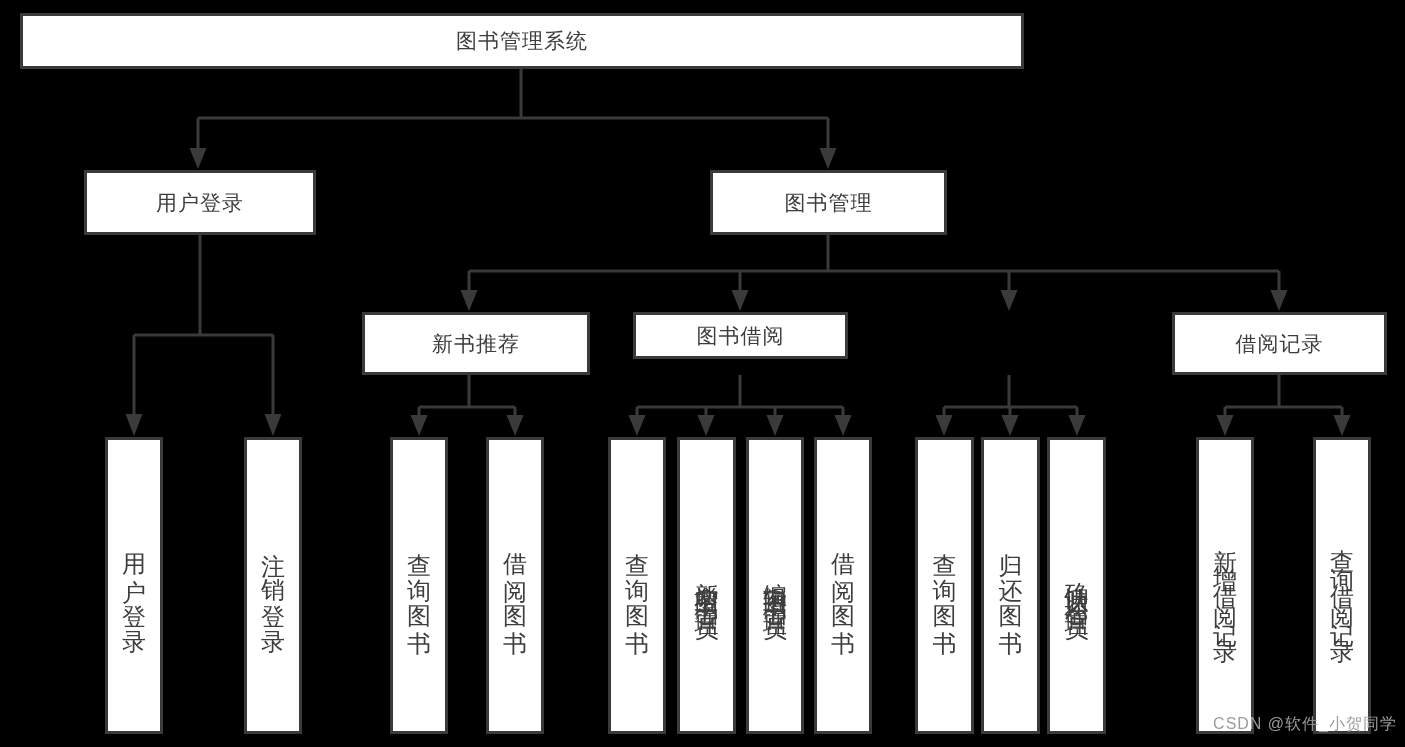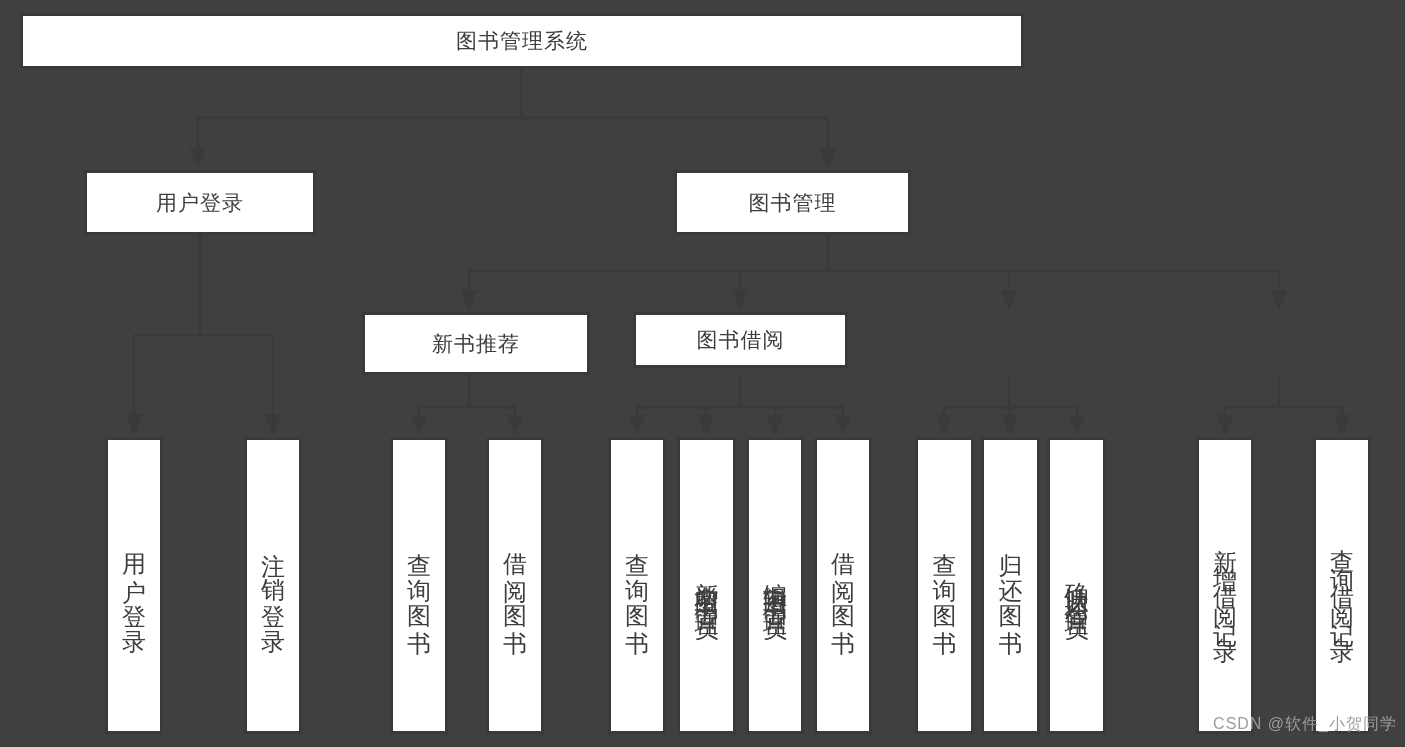--- a/index.html
+++ b/index.html
@@ -5,21 +5,21 @@
   html, body {
     margin: 0;
     padding: 0;
     background: #ffffff;
     font-family: "Liberation Sans", "DejaVu Sans", sans-serif;
   }
   .canvas {
     position: relative;
     width: 1405px;
     height: 747px;
-    background: #404040;
+    background: #000000;
     overflow: hidden;
   }
   svg.connectors {
     position: absolute;
     left: 0; top: 0;
     width: 1405px;
     height: 747px;
   }
   .node {
     position: absolute;
@@ -158,29 +158,32 @@
     </g>
   </svg>
 
   <div class="node" style="left:20px;top:13px;width:1004px;height:56px">
     <span>图书管理系统</span>
   </div>
 
   <div class="node" style="left:84px;top:170px;width:232px;height:65px">
     <span>用户登录</span>
   </div>
-  <div class="node" style="left:674px;top:170px;width:237px;height:65px">
+  <div class="node" style="left:710px;top:170px;width:237px;height:65px">
     <span>图书管理</span>
   </div>
 
   <div class="node" style="left:362px;top:312px;width:228px;height:63px">
     <span>新书推荐</span>
   </div>
-  <div class="node" style="left:633px;top:312px;width:215px;height:56px">
+  <div class="node" style="left:633px;top:312px;width:215px;height:47px">
     <span>图书借阅</span>
+  </div>
+  <div class="node" style="left:1172px;top:312px;width:215px;height:63px">
+    <span>借阅记录</span>
   </div>
 
   <div class="leaf" style="left:105px;width:58px">
     <span style="letter-spacing: 26px;">用户登录</span>
   </div>
   <div class="leaf" style="left:244px;width:58px">
     <span style="letter-spacing: 26px;">注销登录</span>
   </div>
 
   <div class="leaf" style="left:390px;width:58px">

